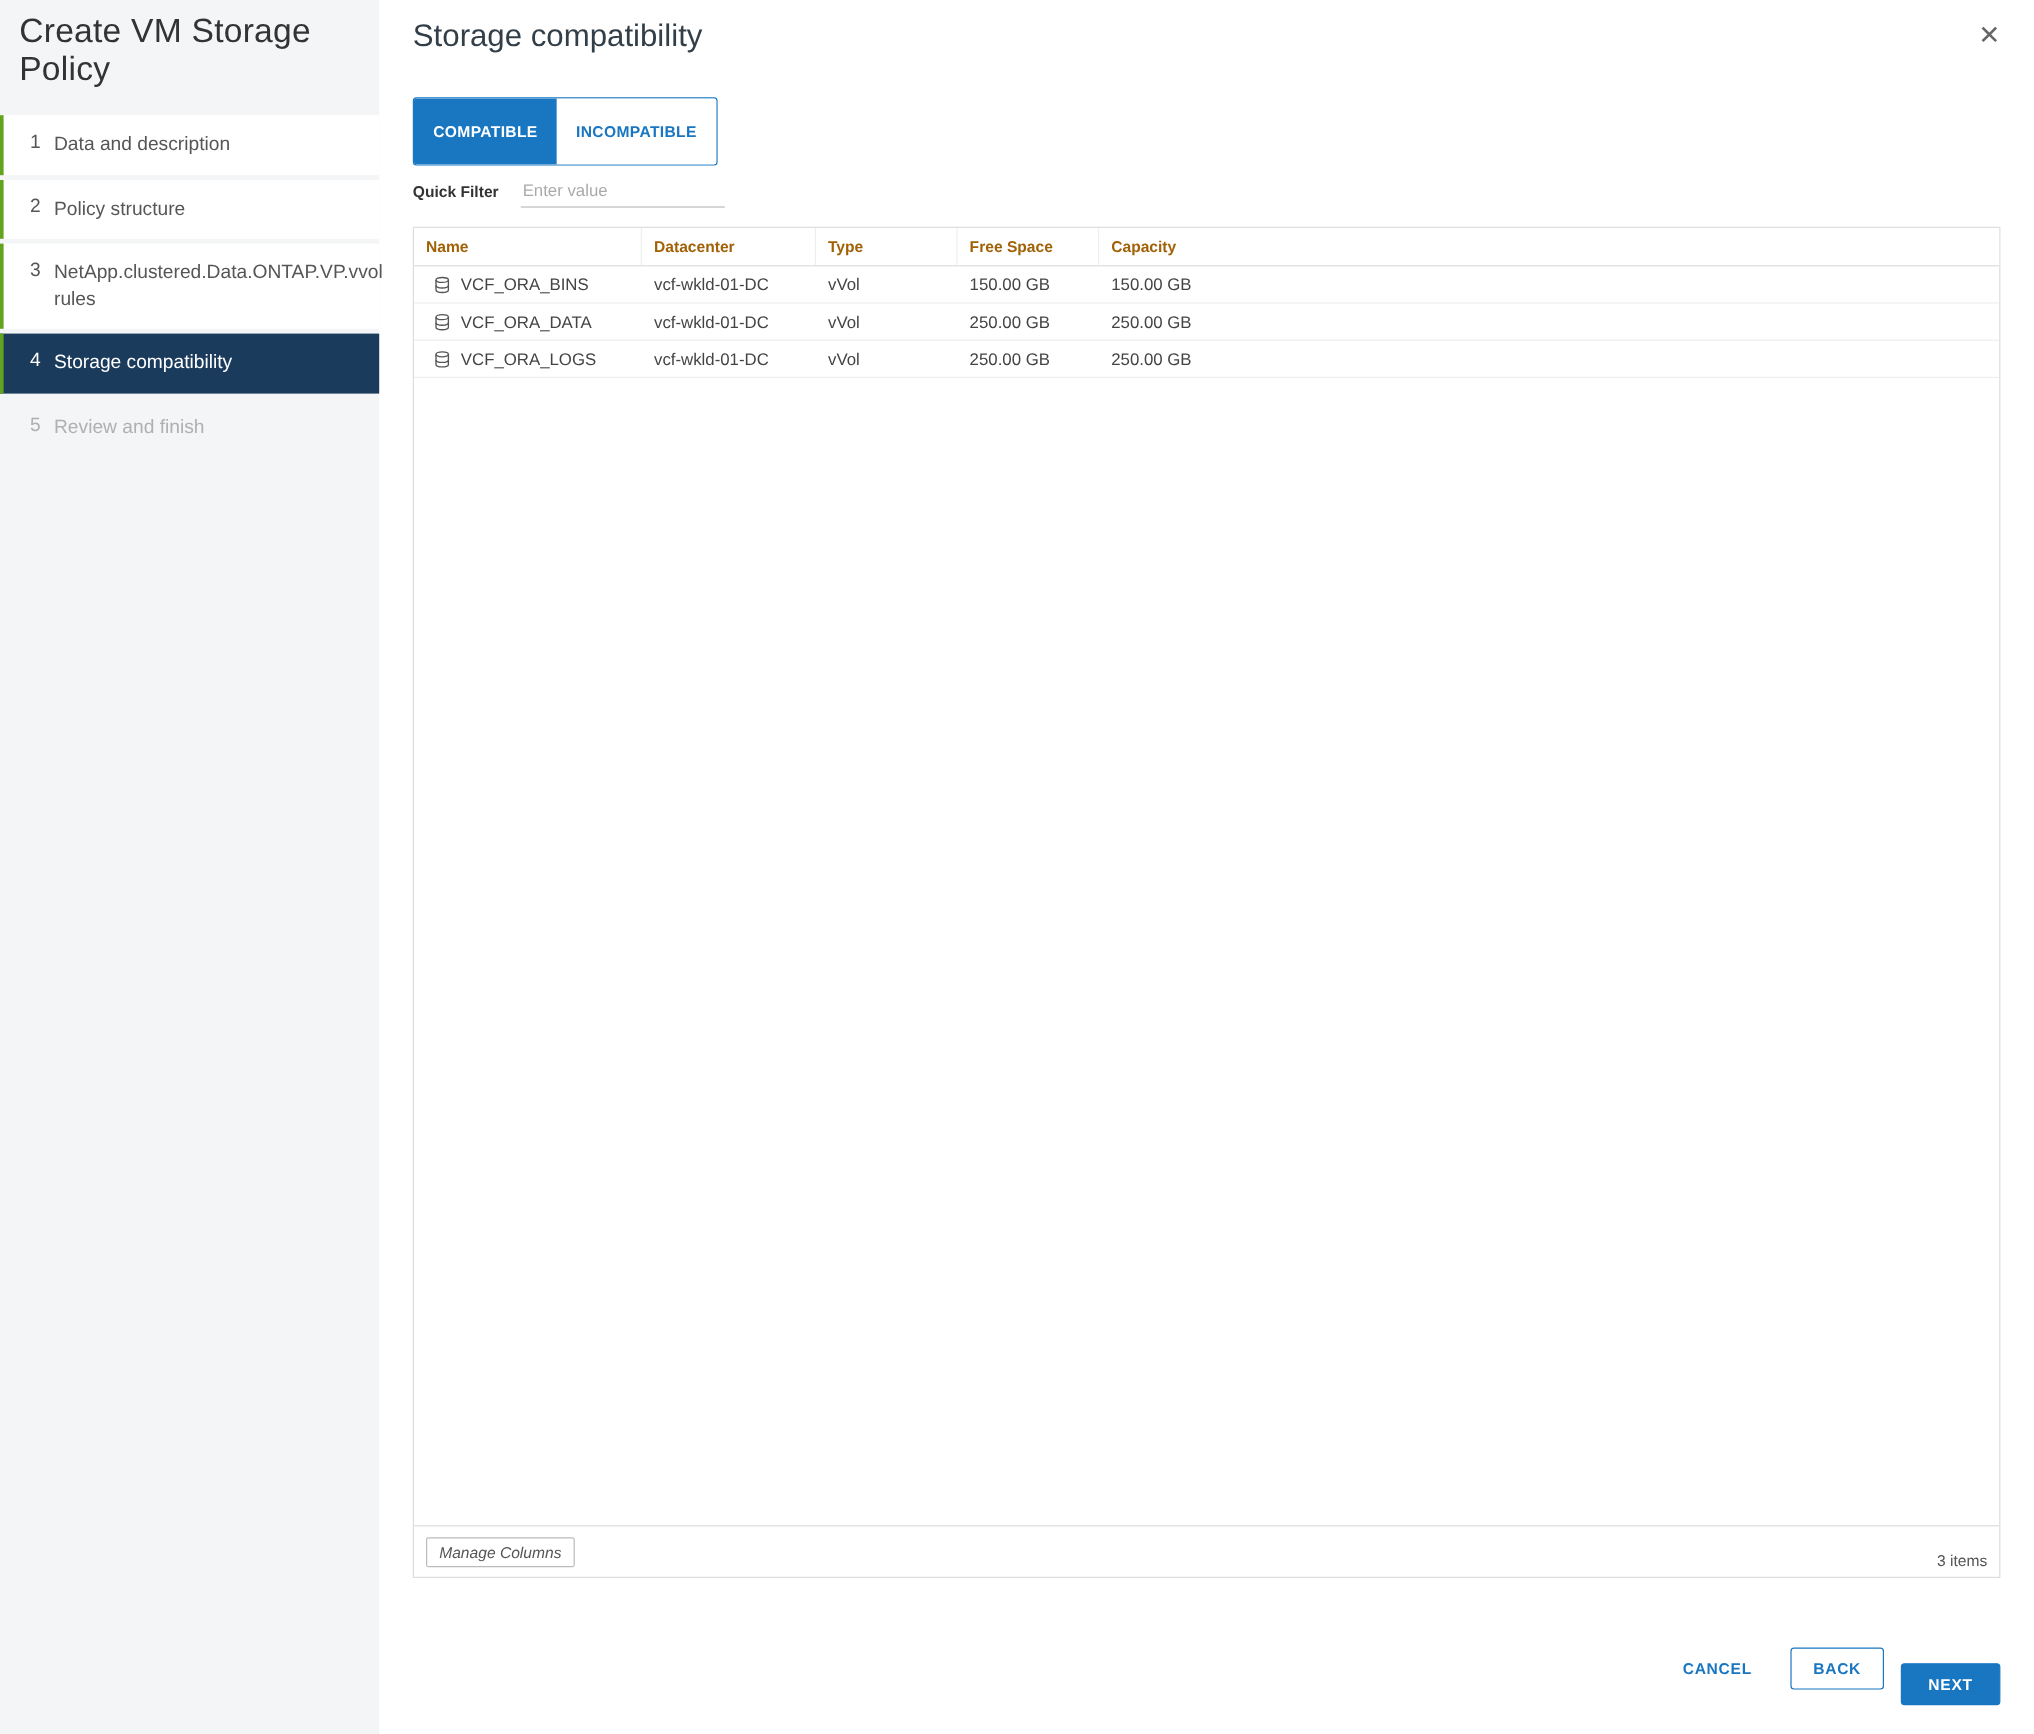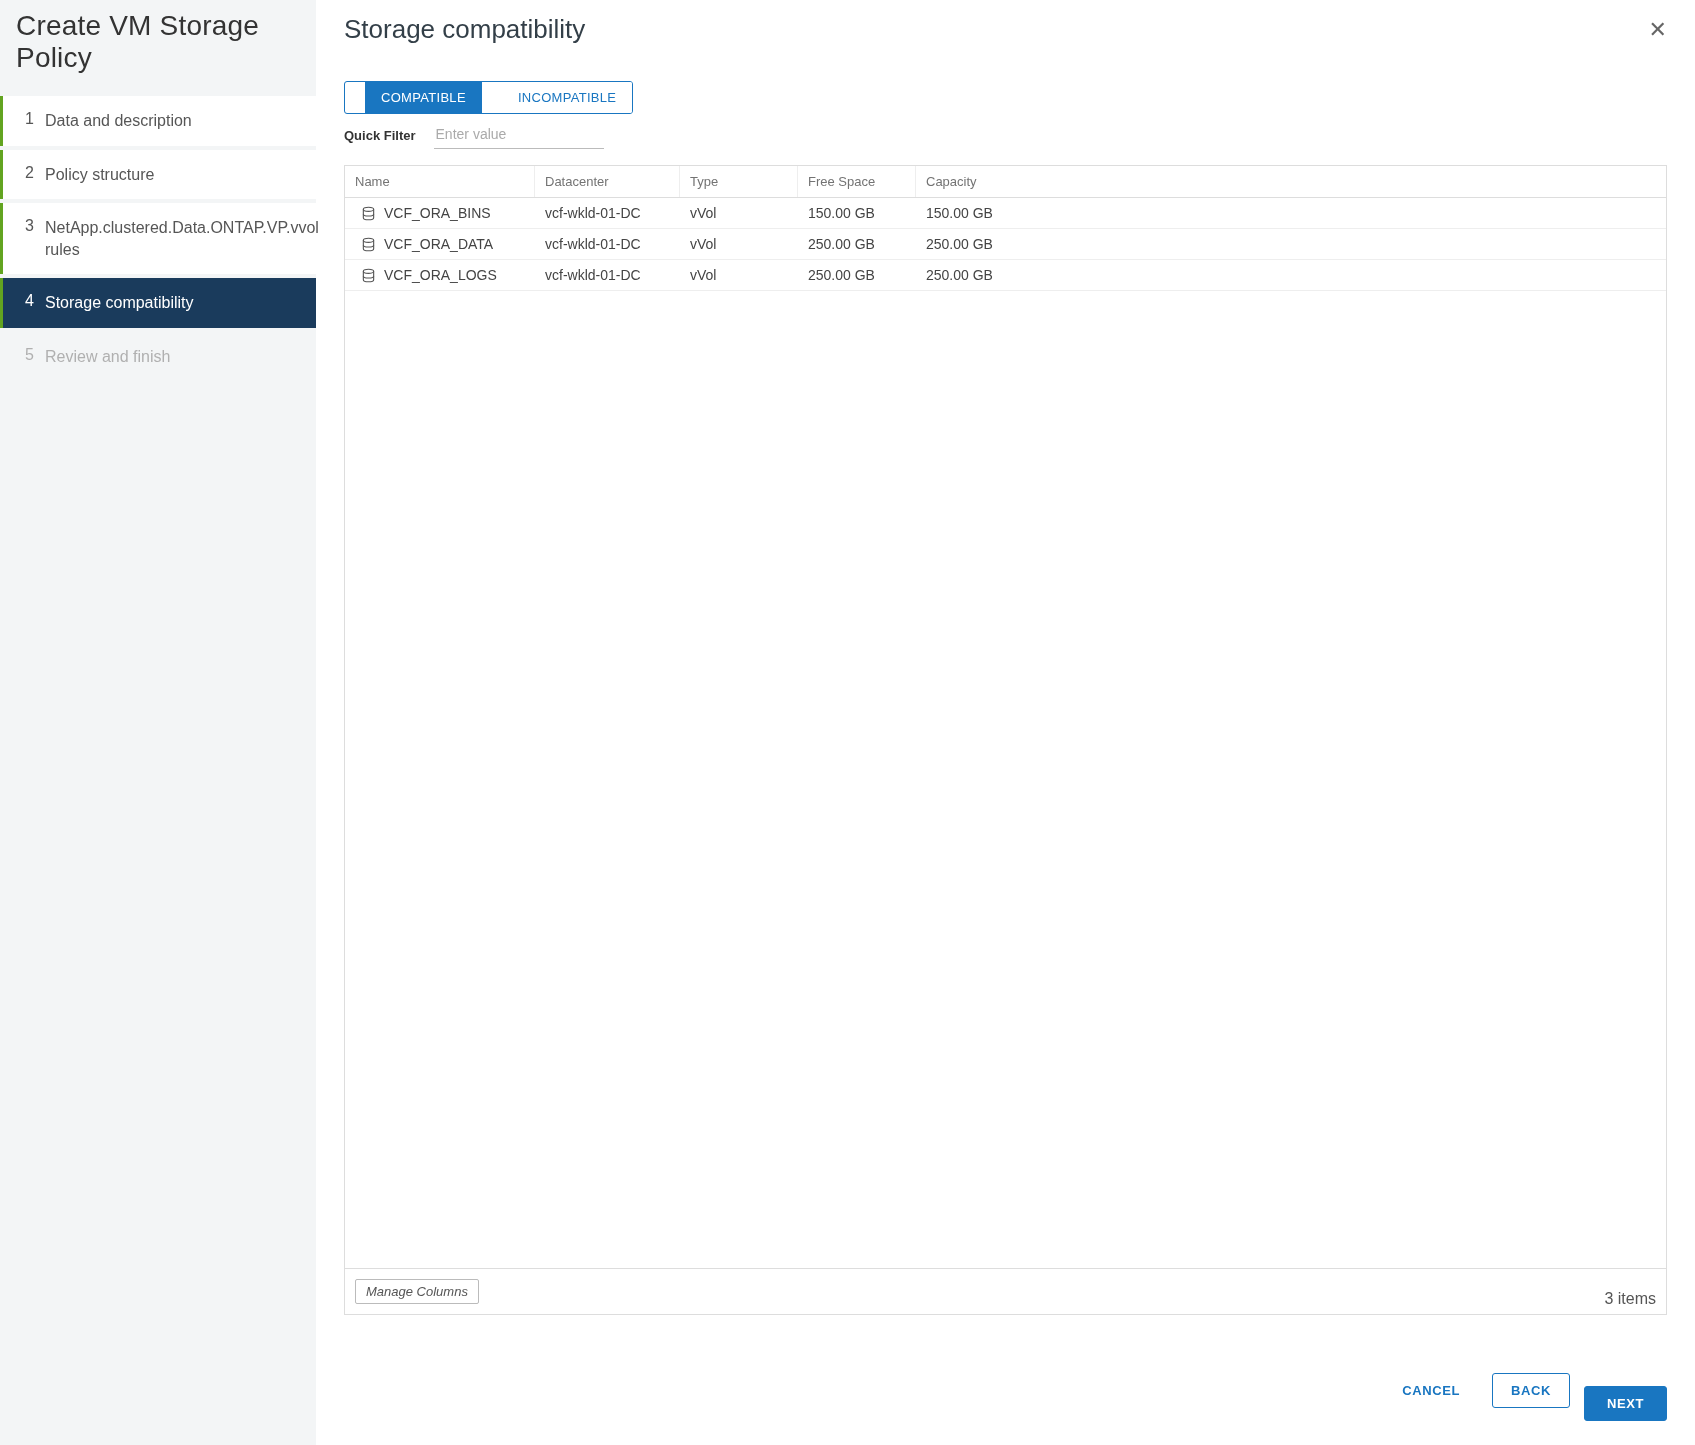--- a/index.html
+++ b/index.html
@@ -15,49 +15,49 @@
   .step.active { background:#1a3b5c; color:#fff; border-left-color:#62a420;}
   .step.active .num, .step.active .label { color:#fff; }
   .step.pending { background:transparent; border-left:3px solid transparent;}
   .step.pending .num, .step.pending .label { color:#b0b0b0; }
   .main { flex:1; display:flex; flex-direction:column; padding:14px 28px 24px 28px; position:relative;}
   .main-header { display:flex; align-items:center; justify-content:space-between; margin-bottom:36px;}
   .main-title { font-size:26px; font-weight:300; color:#333f48; }
   .close-x { font-size:22px; color:#666; cursor:pointer; line-height:1; user-select:none; }
   .tabs-row { display:flex; align-items:center; margin-bottom:8px; }
   .seg-tabs { display:inline-flex; border:1px solid #1976c1; border-radius:3px; overflow:hidden;}
-  .seg-tab { padding:8px 16px; font-size:13px; font-weight:400; letter-spacing:0.3px; cursor:pointer; color:#1976c1; background:#fff;margin-left:20px;}
+  .seg-tab { padding:20px 16px; font-size:13px; font-weight:700; letter-spacing:0.3px; cursor:pointer; color:#1976c1; background:#fff;}
   .seg-tab.active { background:#1976c1; color:#fff; }
   .expand-row { display:flex; align-items:center; justify-content:space-between; margin-top:10px; margin-bottom:20px;}
   .expand-left { display:flex; align-items:center; gap:10px; }
   .chk { width:16px; height:16px; border:1px solid #999; border-radius:3px; display:inline-block; cursor:pointer;}
   .expand-label { font-size:15px; color:#333; }
   .compat-text { font-size:15px; color:#333; }
   .filter-row { display:flex; align-items:center; gap:18px; margin-bottom:16px;}
   .filter-label { font-size:13px; font-weight:600; color:#333; }
   .filter-input { border:none; border-bottom:1px solid #bbb; font-size:14px; padding:4px 2px 6px 2px; width:170px; outline:none; color:#333; background:transparent;}
   .filter-input::placeholder { color:#aaa; font-weight:400;}
   .table-wrap { border:1px solid #ddd; flex:1; display:flex; flex-direction:column; min-height:0;}
   .thead { display:flex; border-bottom:1px solid #ddd; background:#fff;}
-  .th { padding:8px 10px; font-size:13px; font-weight:400; color:#737373; border-right:1px solid #eee;}
+  .th { padding:8px 10px; font-size:13px; font-weight:700; color:#a16207; border-right:1px solid #eee;}
   .th:last-child { border-right:none; }
   .col-name { flex:0 0 190px; }
   .col-dc { flex:0 0 145px; }
   .col-type { flex:0 0 118px; }
   .col-free { flex:0 0 118px; }
   .col-cap { flex:0 0 115px; }
   .col-warn { flex:1; }
   .tbody { flex:1; overflow:auto; }
   .trow { display:flex; border-bottom:1px solid #eee; align-items:flex-end;}
   .td { padding:7px 10px; font-size:14px; color:#444; }
   .td.col-name { display:flex; align-items:center; gap:8px; padding-left:16px;}
   .db-icon { width:15px; height:15px; display:inline-flex; }
   .tfoot { display:flex; align-items:center; justify-content:space-between; border-top:1px solid #ddd; padding:6px 10px;}
   .manage-btn { border:1px solid #bbb; background:#fff; padding:4px 10px; font-size:13px; border-radius:2px; cursor:pointer; color:#555;font-style:italic;}
-  .items-count { font-size:16px; color:#555;margin-top:15px; }
+  .items-count { font-size:13px; color:#555;margin-top:15px; }
   .footer { display:flex; justify-content:flex-end; align-items:center; gap:14px; padding-top:44px;}
   .btn { padding:9px 18px; font-size:13px; font-weight:600; letter-spacing:0.6px; border-radius:3px; cursor:pointer; border:1px solid transparent;}
   .btn-cancel { background:transparent; color:#1976c1; border:none; }
   .btn-back { background:#fff; color:#1976c1; border:1px solid #1976c1; }
   .btn-next { background:#1976c1; color:#fff; border:1px solid #1976c1; padding-left:22px; padding-right:22px;margin-top:27px;}
 </style>
 </head>
 <body>
 
 <div class="app">

